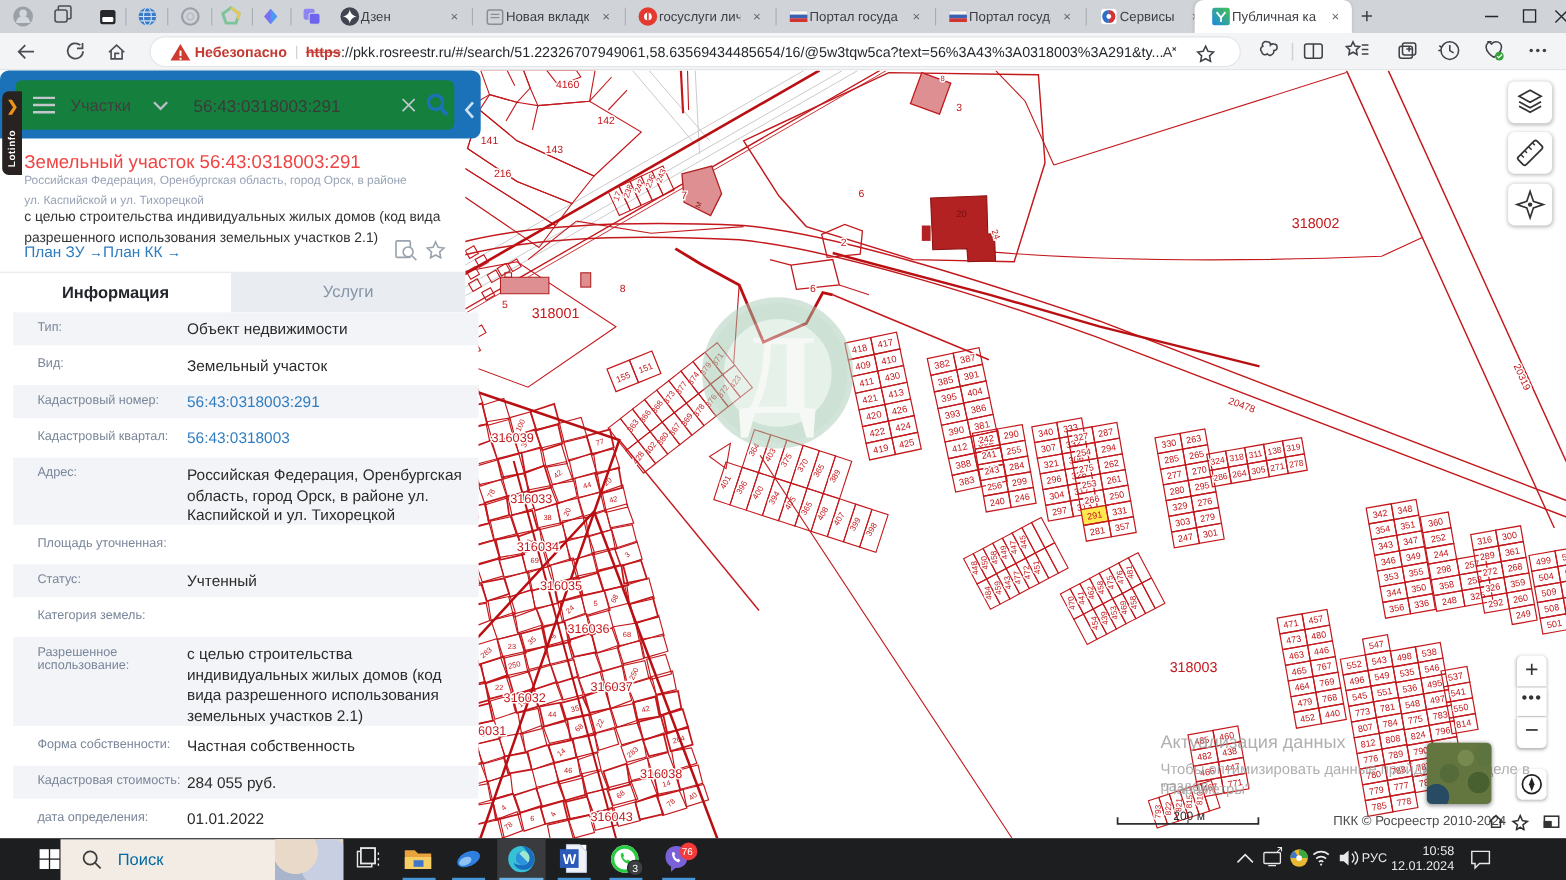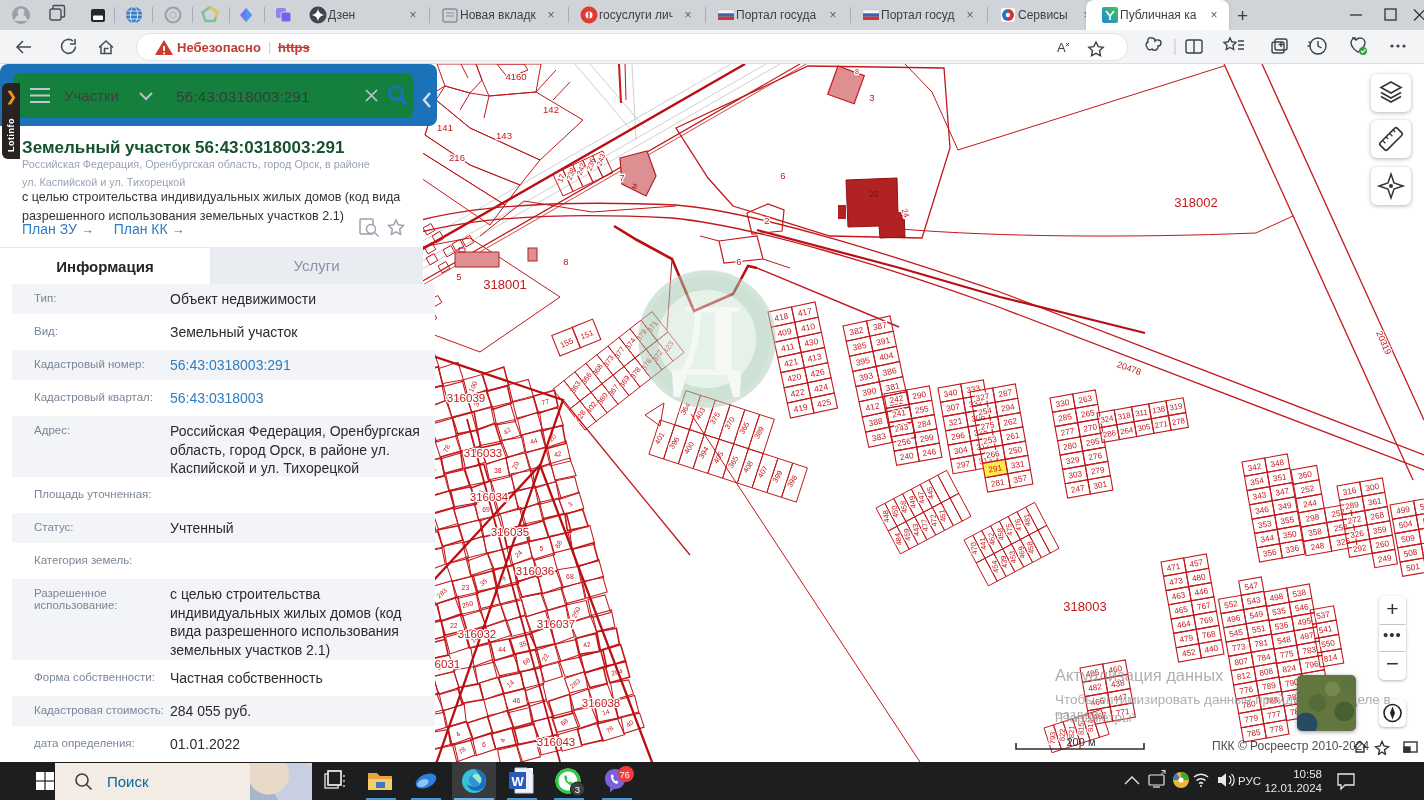--- a/index.html
+++ b/index.html
@@ -159,20 +159,21 @@
 </svg>
 <div id="pill">
 <svg width="30" height="26" style="position:absolute;left:14px;top:1px">
           <path d="M13,5 l9,15 h-18 z" fill="#ce3b30"></path>
           <rect x="12.2" y="11" width="1.8" height="5" fill="#fff"></rect>
           <rect x="12.2" y="17.5" width="1.8" height="1.8" fill="#fff"></rect>
         </svg>
 <span class="warn" style="position:absolute;left:40px;top:6px">Небезопасно</span>
 <span style="position:absolute;left:131px;top:5px;color:#cfd2d7">|</span>
 <span class="warn" style="position:absolute;left:141px;top:6px;text-decoration:line-through">https</span>
+<span id="urltxt" style="left:173px">://pkk.rosreestr.ru/#/search/51.22326707949061,58.63569434485654/16/@5w3tqw5ca?text=56%3A43%3A0318003%3A291&amp;ty...</span>
 <svg width="60" height="26" style="position:absolute;left:915px;top:1px">
 <text x="5" y="17" font-size="13" fill="#3e4247" font-family="Liberation Sans">A</text>
           <path d="M14,8 l3,3 m0,-3 l-3,3" stroke="#3e4247" stroke-width="1"></path>
 <path d="M44,7 l2.2,4.6 5,.7 -3.6,3.5 .9,5 -4.5,-2.4 -4.5,2.4 .9,-5 -3.6,-3.5 5,-.7 z" fill="none" stroke="#3e4247" stroke-width="1.4"></path>
 </svg>
 </div>
 <svg width="290" height="34" style="position:absolute;left:1134px;top:0" fill="none" stroke="#3e4247" stroke-width="1.4">
 <path d="M18,8 a3,3 0 0 1 3,3 a3,3 0 0 1 3,-1 a3,3 0 0 1 0,6 a3,3 0 0 1 -1,3 a3,3 0 0 1 -5,0 a3,3 0 0 1 -5,-2 a3,3 0 0 1 1,-5 a3,3 0 0 1 4,-4 z"></path>
 <path d="M41,9 v16" stroke="#cfd2d7"></path>
 <g>
@@ -1163,24 +1164,24 @@
   </div>
   <path>
   <svg width="14" height="20" style="position:absolute;left:420px;top:26px">
             <path d="M10,3 l-6,7 6,7" stroke="#cfe2f2" stroke-width="2.4" fill="none"></path>
           </svg>
 </path></div>
 <div id="lotinfo">
         <div class="ar">❯</div>
         <div class="vt">Lotinfo</div>
       </div>
-<div style="position:absolute;left:22px;top:74px;font-size:17px;font-weight:bold;color:#14532d">Земельный участок 56:43:0318003:291</div>
+<div style="position:absolute;left:22px;top:74px;font-size:17px;font-weight:normal;color:#ef4444">Земельный участок 56:43:0318003:291</div>
 <div style="position:absolute;left:22px;top:92px;width:360px;font-size:10.8px;line-height:17.5px;color:#99a3b6">Российская Федерация, Оренбургская область, город Орск, в районе ул. Каспийской и ул. Тихорецкой</div>
 <div style="position:absolute;left:22px;top:124px;width:384px;font-size:12.6px;line-height:19px;color:#333">с целью строительства индивидуальных жилых домов (код вида разрешенного использования земельных участков 2.1)</div>
-<div style="position:absolute;left:22px;top:157px;font-size:14px;color:#2f7cc0">План ЗУ <span style="font-size:13px">→</span><span style="margin-left:20px">План КК <span style="font-size:13px">→</span></span></div>
+<div style="position:absolute;left:22px;top:157px;font-size:14px;color:#2f7cc0">План ЗУ <span style="font-size:13px">→</span><span style="">План КК <span style="font-size:13px">→</span></span></div>
 <svg width="60" height="22" style="position:absolute;left:358px;top:152px" fill="none" stroke="#9aa3ad" stroke-width="1.5">
 <rect x="2" y="3" width="13" height="15" rx="1"></rect>
         <circle cx="13" cy="13" r="4.5" fill="#fff"></circle>
         <path d="M16.5,16.5 l4,4"></path>
 <path d="M38,4 l2.3,4.8 5.2,.7 -3.8,3.6 .9,5.2 -4.6,-2.5 -4.6,2.5 .9,-5.2 -3.8,-3.6 5.2,-.7 z"></path>
 </svg>
 <div id="tabrow">
         <div id="tabserv">Услуги</div>
         <div id="tabinfo">Информация</div>
       </div>

